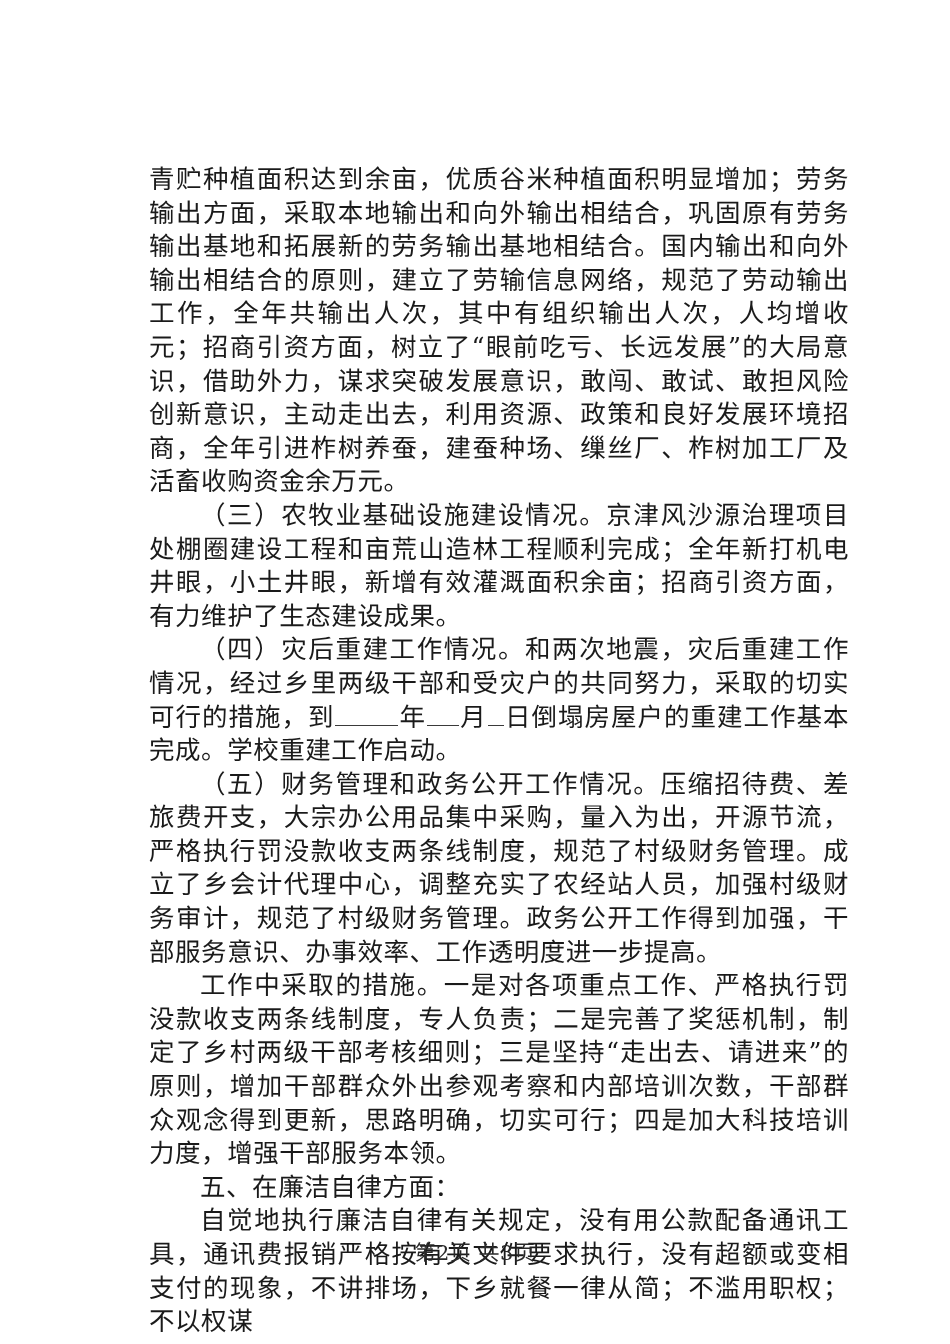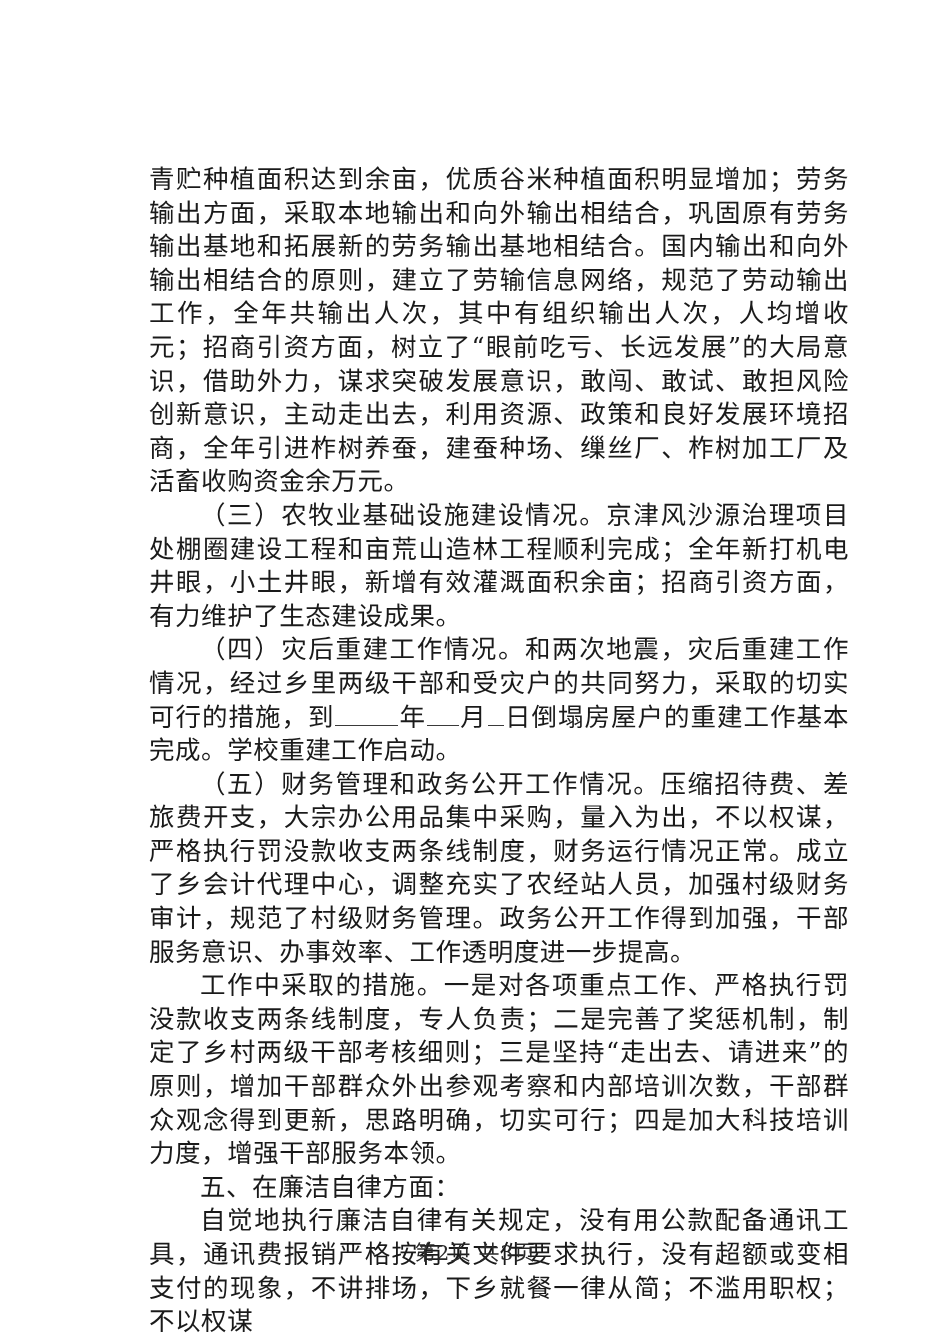--- a/index.html
+++ b/index.html
@@ -80,21 +80,21 @@
   <div class="doc-body">
 
     <p class="para">青贮种植面积达到余亩，优质谷米种植面积明显增加；劳务输出方面，采取本地输出和向外输出相结合，巩固原有劳务输出基地和拓展新的劳务输出基地相结合。国内输出和向外输出相结合的原则，建立了劳输信息网络，规范了劳动输出工作，全年共输出人次，其中有组织输出人次，人均增收元；招商引资方面，树立了“眼前吃亏、长远发展”的大局意识，借助外力，谋求突破发展意识，敢闯、敢试、敢担风险创新意识，主动走出去，利用资源、政策和良好发展环境招商，全年引进柞树养蚕，建蚕种场、缫丝厂、柞树加工厂及活畜收购资金余万元。</p>
 
     <p class="para indent">（三）农牧业基础设施建设情况。京津风沙源治理项目处棚圈建设工程和亩荒山造林工程顺利完成；全年新打机电井眼，小土井眼，新增有效灌溉面积余亩；招商引资方面，有力维护了生态建设成果。</p>
 
     <p class="para indent">
       <span>（四）灾后重建工作情况。和两次地震，灾后重建工作情况，经过乡里两级干部和受灾户的共同努力，采取的切实可行的措施，到</span><span class="blank-line w4"></span><span>年</span><span class="blank-line w2"></span><span>月</span><span class="blank-line w1"></span><span>日倒塌房屋户的重建工作基本完成。学校重建工作启动。</span>
     </p>
 
-    <p class="para indent">（五）财务管理和政务公开工作情况。压缩招待费、差旅费开支，大宗办公用品集中采购，量入为出，不以权谋，严格执行罚没款收支两条线制度，财务运行情况正常。成立了乡会计代理中心，调整充实了农经站人员，加强村级财务审计，规范了村级财务管理。政务公开工作得到加强，干部服务意识、办事效率、工作透明度进一步提高。</p>
+    <p class="para indent">（五）财务管理和政务公开工作情况。压缩招待费、差旅费开支，大宗办公用品集中采购，量入为出，开源节流，严格执行罚没款收支两条线制度，规范了村级财务管理。成立了乡会计代理中心，调整充实了农经站人员，加强村级财务审计，规范了村级财务管理。政务公开工作得到加强，干部服务意识、办事效率、工作透明度进一步提高。</p>
 
     <p class="para indent">工作中采取的措施。一是对各项重点工作、严格执行罚没款收支两条线制度，专人负责；二是完善了奖惩机制，制定了乡村两级干部考核细则；三是坚持“走出去、请进来”的原则，增加干部群众外出参观考察和内部培训次数，干部群众观念得到更新，思路明确，切实可行；四是加大科技培训力度，增强干部服务本领。</p>
 
     <p class="para indent">五、在廉洁自律方面：</p>
 
     <p class="para indent">自觉地执行廉洁自律有关规定，没有用公款配备通讯工具，通讯费报销严格按有关文件要求执行，没有超额或变相支付的现象，不讲排场，下乡就餐一律从简；不滥用职权；不以权谋</p>
 
   </div>
 
   <div class="footer">

